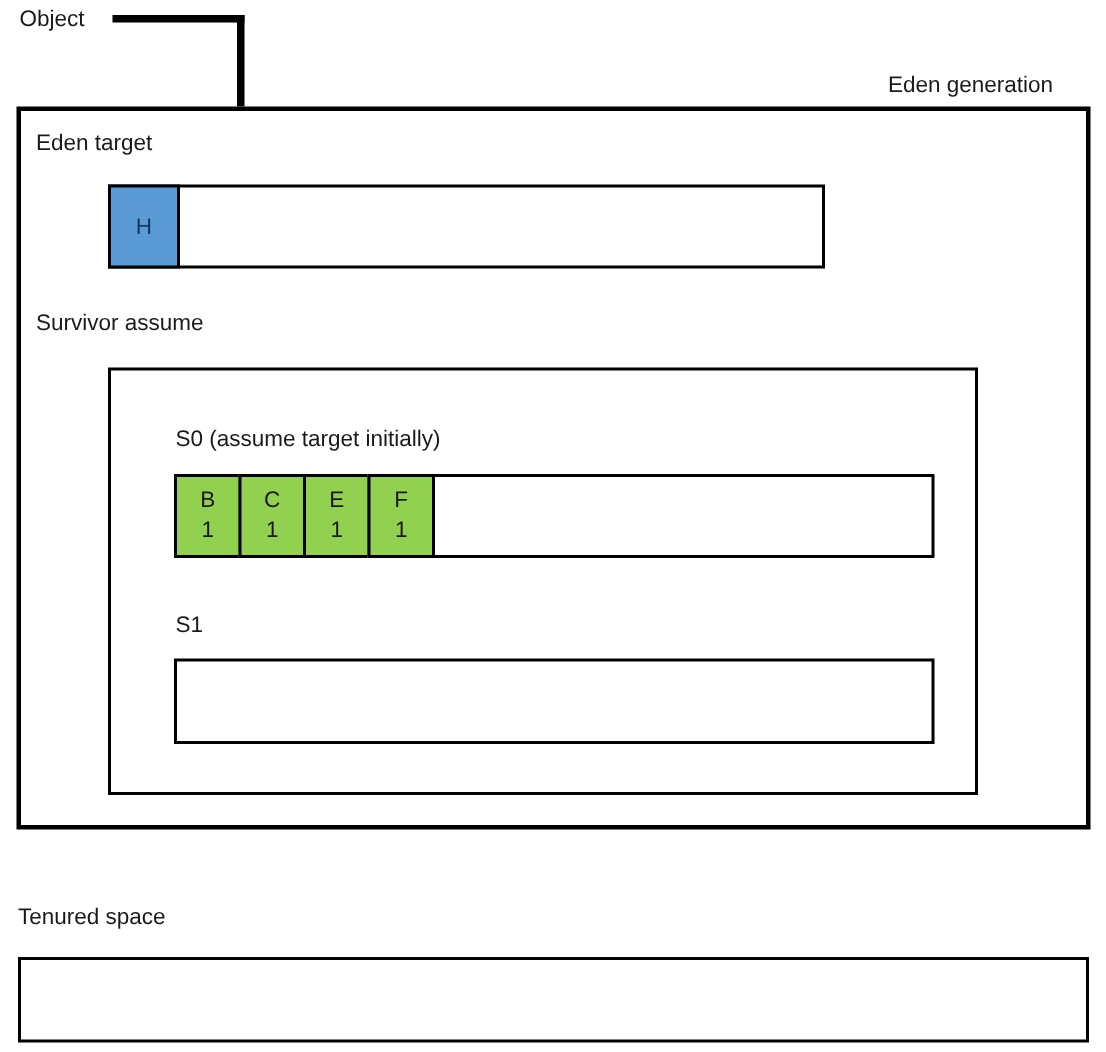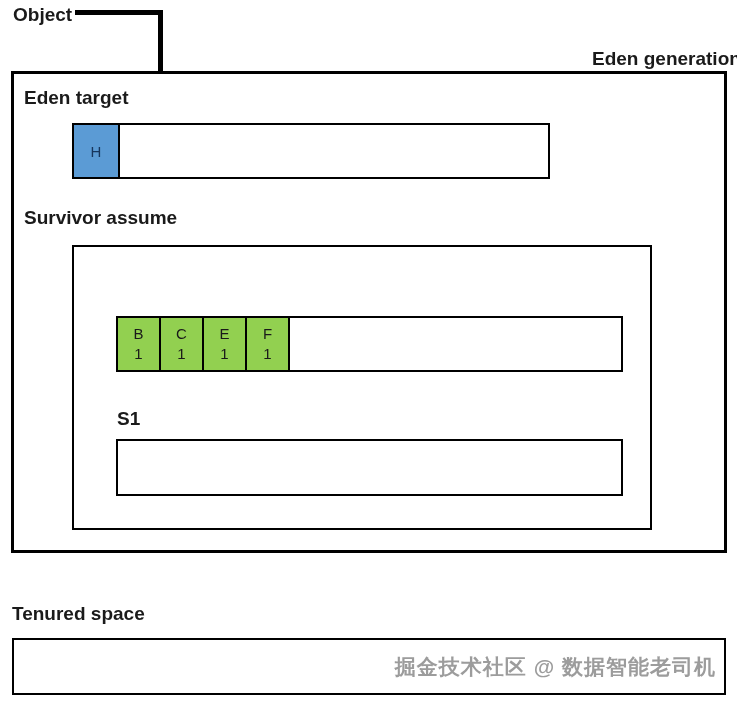--- a/index.html
+++ b/index.html
@@ -9,25 +9,24 @@
   }
   #stage {
     position: relative;
     width: 737px;
     height: 701px;
     background: #ffffff;
     overflow: hidden;
   }
   .label {
     position: absolute;
-    font-size: 19px;
+    font-size: 15px;
     line-height: 1.15;
     color: #1a1a1a;
     white-space: nowrap;
-    font-weight: bold;
   }
   .box {
     position: absolute;
     box-sizing: border-box;
     border: 2px solid #000000;
     background: #ffffff;
   }
   
   #young-box { left: 11px; top: 71px; width: 716px; height: 482px; border-width: 3px; }
 
@@ -108,20 +107,21 @@
   <div class="label" id="young-label">Eden generation</div>
   <div class="box" id="young-box"></div>
 
   <div class="label" id="eden-label">Eden target</div>
   <div class="box" id="eden-rect"></div>
   <div class="box" id="eden-cell" style="background:#5b9bd5;">H</div>
 
   <div class="label" id="survivor-label">Survivor assume</div>
   <div class="box" id="survivor-box"></div>
 
+  <div class="label" id="s0-label">S0 (assume target initially)</div>
   <div class="box" id="s0-rect"></div>
   <div id="s0-cells">
     <div class="s0-cell">
       <span>B</span>
       <span>1</span>
     </div>
     <div class="s0-cell">
       <span>C</span>
       <span>1</span>
     </div>
@@ -133,15 +133,14 @@
       <span>F</span>
       <span>1</span>
     </div>
   </div>
 
   <div class="label" id="s1-label">S1</div>
   <div class="box" id="s1-rect"></div>
 
   <div class="label" id="tenured-label">Tenured space</div>
   <div class="box" id="tenured-rect"></div>
-  <div id="watermark">掘金技术社区 @ 数据智能老司机</div>
 
 </div>
 
 </body></html>

